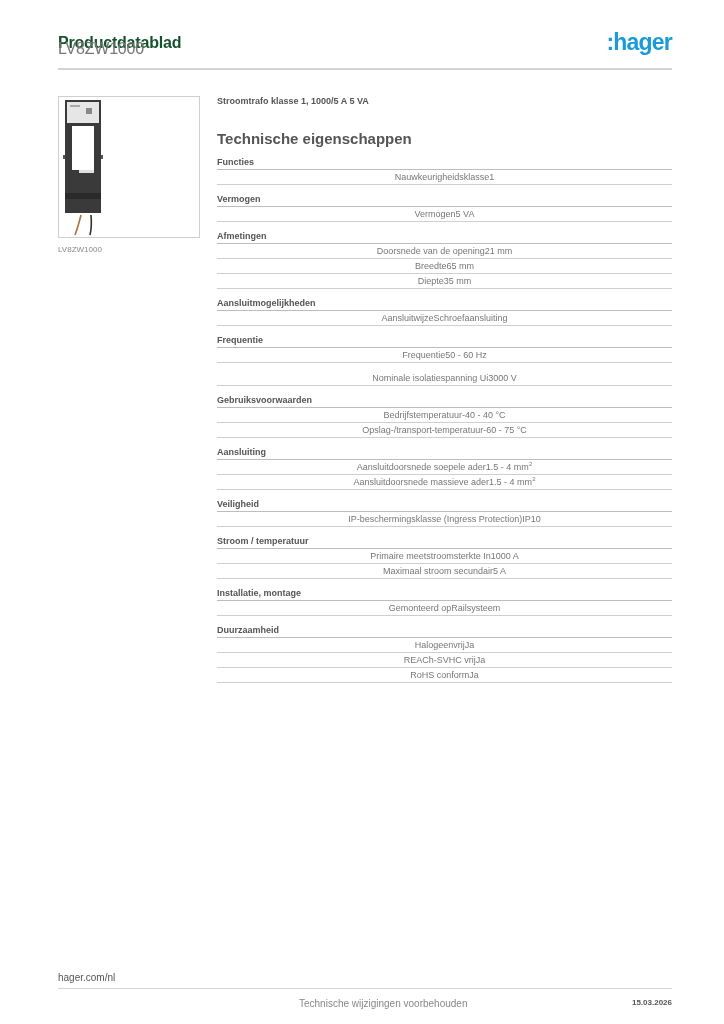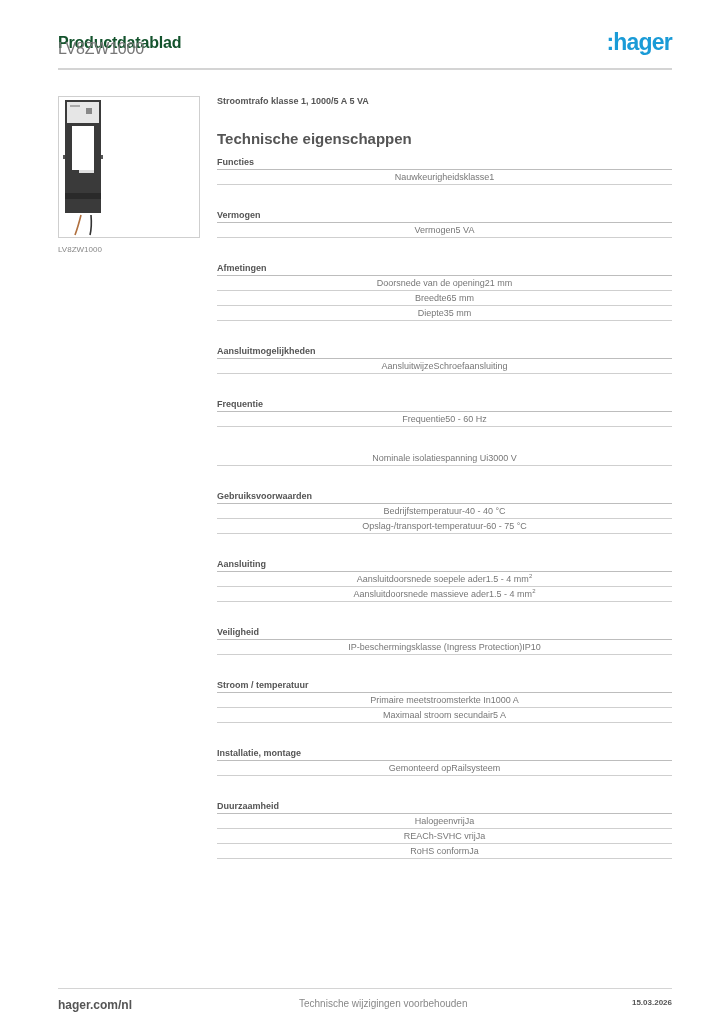--- a/index.html
+++ b/index.html
@@ -12,28 +12,28 @@
   .subtitle { position:absolute; left:0; top:18px; font-size:16px; color:#777; letter-spacing:-0.2px; }
   .logo { position:absolute; right:0; top:7px; font-size:23px; font-weight:bold; color:#1a9bd7; letter-spacing:-0.8px; }
   .header-rule { position:absolute; left:58px; top:68px; width:614px; height:2px; background:#d4d4d4; }
 
   .product-image { position:absolute; left:58px; top:96px; width:142px; height:142px; border:1px solid #cfcfcf; box-sizing:border-box; background:#fff; }
   .image-caption { position:absolute; left:58px; top:245px; font-size:8px; color:#888; }
 
   .content { position:absolute; left:217px; top:96px; width:455px; }
   .product-desc { font-size:9px; font-weight:bold; color:#555; height:34px; }
   .tech-title { font-size:15px; font-weight:bold; color:#555; height:26px; }
-  .group { margin-bottom:24px; }
+  .group { margin-bottom:8px; }
   .group-title { font-size:9px; font-weight:bold; color:#555; height:13px; line-height:13px; border-bottom:1.3px solid #bdbdbd; }
   .row { display:flex; justify-content:center; font-size:9px; color:#777; height:14px; line-height:14px; border-bottom:1px solid #cfcfcf; }
   .row .v { text-align:right; }
   sup { font-size:6px; line-height:0; }
 
   .footer-rule { position:absolute; left:58px; top:988px; width:614px; height:1px; background:#d4d4d4; }
-  .footer-left { position:absolute; left:58px; top:998px; font-size:12px; font-weight:bold; color:#555; }
+  .footer-left { position:absolute; left:58px; top:972px; font-size:10px; font-weight:normal; color:#555; }
   .footer-center { position:absolute; left:299px; top:998px; font-size:10px; color:#888; }
   .footer-right { position:absolute; right:52px; top:998px; font-size:8px; font-weight:bold; color:#555;margin-left:24px; }
 </style>
 </head>
 <body>
 
 <div class="header">
   <div class="title">Productdatablad</div>
   <div class="subtitle">LV8ZW1000</div>
   <div class="logo">:hager</div>

